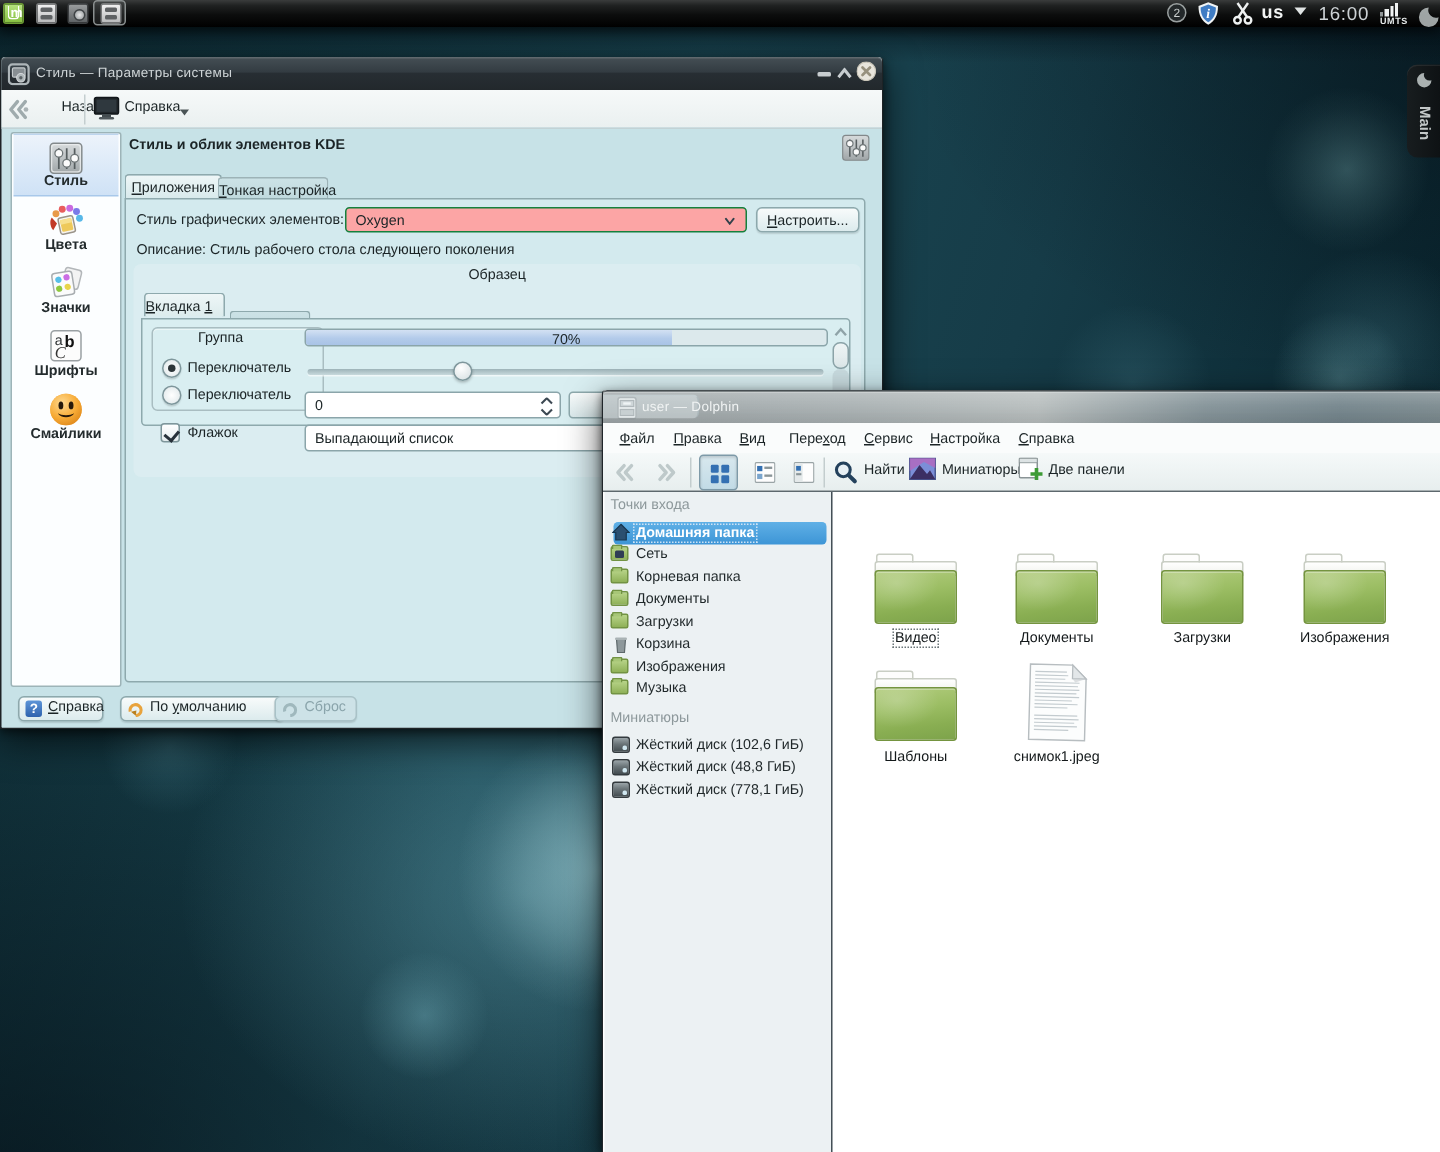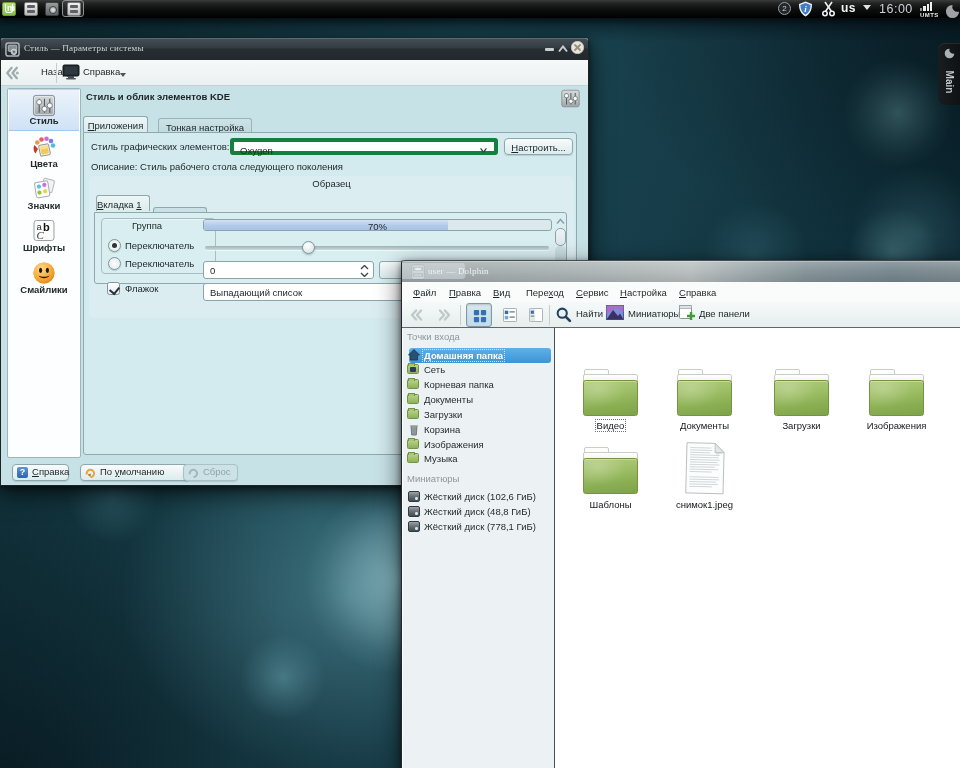--- a/index.html
+++ b/index.html
@@ -40,21 +40,21 @@
 #umts { left:920px; top:1px; width:22px; height:17px; }
 #umts i { position:absolute; bottom:7px; background:#f0f2f2; width:2.2px; }
 #umts span { position:absolute; left:0px; bottom:0px; font-size:6px; font-weight:bold; color:#e8ecec; letter-spacing:0.4px; }
 #cashew { left:945px; top:4px; width:15px; height:15px; z-index:60; }
 
 
 #maintab { position:absolute; left:938px; top:43px; width:22px; height:62px; background:linear-gradient(90deg,#181d1f,#0e1214); border-radius:7px 0 0 7px; z-index:5; box-shadow:inset 0 1px 0 rgba(255,255,255,0.08); }
 
 
 .win { position:absolute; box-shadow:0 8px 24px rgba(0,0,0,0.65), 0 2px 6px rgba(0,0,0,0.5); border-radius:3px 3px 0 0; }
-.titlebar { position:absolute; left:0; right:0; top:0; height:22px; border-radius:3px 3px 0 0;font-family:Liberation Serif, serif; }
+.titlebar { position:absolute; left:0; right:0; top:0; height:22px; border-radius:3px 3px 0 0; }
 .titlebar .ttext { position:absolute; top:5px; font-size:9px; letter-spacing:0.2px; }
 
 
 #ss { left:0px; top:38px; width:589px; height:448px; z-index:10; background:#c7e2e7; border:1px solid #1e2326; border-top:none; }
 #ss .titlebar { background:linear-gradient(#454f55 0%, #333c42 45%, #272e33 50%, #22282c 100%); box-shadow:inset 0 1px 0 rgba(255,255,255,0.15); }
 #ss .ttext { left:23px; color:#ced4d6; }
 #ssmin { position:absolute; right:34px; top:10px; width:9px; height:3px; background:#c7cdd0; border-radius:1px; }
 #ssmax { position:absolute; right:20px; top:7px; }
 #ssclose { position:absolute; right:4px; top:3px; }
 #sstb { position:absolute; left:0; top:22px; width:100%; height:26px; background:linear-gradient(#f6f9f9,#eaf0f0); border-bottom:1px solid #c2d2d5; }
@@ -66,21 +66,21 @@
 .sbsel { background:linear-gradient(#ecf3fb,#cfe2f6); border-top:1px solid #bdd5ee; border-bottom:1px solid #a8c8ea; }
 #ss .head { position:absolute; left:85px; top:53px; font-weight:bold; font-size:9.5px; }
 #ss .tabs { position:absolute; left:82px; top:78px; height:16px; }
 .tab { position:absolute; top:0; height:16px; padding:3px 0 0 0; text-align:center; font-size:9.5px; white-space:nowrap; border:1px solid #8ea9ad; border-bottom:none; border-radius:3px 3px 0 0; background:linear-gradient(#eef6f7,#d8eaec); }
 .tab.inactive { background:linear-gradient(#cce2e6,#c0dade); border-color:#9db3b7; top:2px; height:14px; }
 #tabframe { position:absolute; left:82px; top:94px; width:494px; height:323px; border:1px solid #8ea9ad; background:#d3eaee; border-radius:0 3px 3px 3px; }
 u { text-decoration:underline; text-underline-offset:1px; }
 
 
 .ssrow { position:absolute; font-size:9.5px; white-space:nowrap; }
-.combo { position:absolute; background:#ffffff; border:4px solid #15803d; border-radius:3px; height:17px; font-size:9.5px; padding:3px 4px 0 6px; }
+.combo { position:absolute; background:#fca5a5; border:1px solid #15803d; border-radius:3px; height:17px; font-size:9.5px; padding:3px 4px 0 6px; }
 .combo .arr { position:absolute; right:7px; top:6px; width:7px; height:5px; }
 .btn { position:absolute; background:linear-gradient(#f8fbfb,#dcebed); border:1px solid #8da8ac; border-radius:4px; height:17px; font-size:9.5px; text-align:center; padding-top:3px; white-space:nowrap; box-shadow:0 1px 1px rgba(0,0,0,0.12); }
 #grpbox { position:absolute; left:88px; top:138px; width:485px; height:142px; background:rgba(255,255,255,0.18); border-radius:5px; }
 #grptitle { position:absolute; left:0; right:0; top:2px; text-align:center; font-size:9.5px; }
 .tab2 { position:absolute; top:19px; height:16px; padding:3px 0 12px 0; text-align:left; font-size:9.5px; white-space:nowrap; border:1px solid #8ea9ad; border-bottom:none; border-radius:3px 3px 0 0; background:linear-gradient(#eef6f7,#dceced); }
 .tab2.inactive { background:linear-gradient(#cce2e6,#c0dade); top:21px; height:14px;margin-top:10px; }
 #innerframe { position:absolute; left:5px; top:36px; width:473px; height:72px; border:1px solid #8ea9ad; background:#d9eef1; border-radius:0 3px 3px 3px; }
 #grpgrp { position:absolute; left:6px; top:5px; width:115px; height:56px; border:1px solid #a9bdc1; border-radius:4px; box-shadow:inset 0 1px 0 rgba(255,255,255,0.45); }
 #grpgrp span { position:absolute; left:30px; top:1px; }
 .radio { position:absolute; width:13px; height:13px; border-radius:50%; background:radial-gradient(#ffffff,#dde6e8); border:1px solid #7e969b; box-shadow:0 1px 1px rgba(0,0,0,0.15); }
@@ -328,21 +328,21 @@
         <line x1="18" y1="4.5" x2="18" y2="19"></line>
       </g>
       <g fill="#fbfbfb" stroke="#6e7577" stroke-width="1">
         <circle cx="7" cy="8" r="2.7"></circle>
         <circle cx="12.5" cy="15" r="2.7"></circle>
         <circle cx="18" cy="11.5" r="2.7"></circle>
       </g>
     </svg>
   <div class="tabs">
     <div class="tab" style="left:0;width:65px;"><u>П</u>риложения</div>
-    <div class="tab inactive" style="left:75px;width:94px;"><u>Т</u>онкая настройка</div>
+    <div class="tab inactive" style="left:62px;width:74px;"><u>Т</u>онкая настройка</div>
   </div>
   <div id="tabframe"></div>
   <span class="ssrow" style="left:90px;top:103px;">Стиль графических элементов:</span>
   <div class="combo" style="left:229px;top:100px;width:268px;">Oxygen
     <svg class="arr" viewBox="0 0 8 6">
         <path d="M0.5 0.5 L4 5 L7.5 0.5" fill="none" stroke="#33414b" stroke-width="1.5"></path>
       </svg>
   </div>
   <div class="btn" style="left:503px;top:100px;width:69px;"><u>Н</u>астроить...</div>
   <span class="ssrow" style="left:90px;top:123px;">Описание: Стиль рабочего стола следующего поколения</span>

